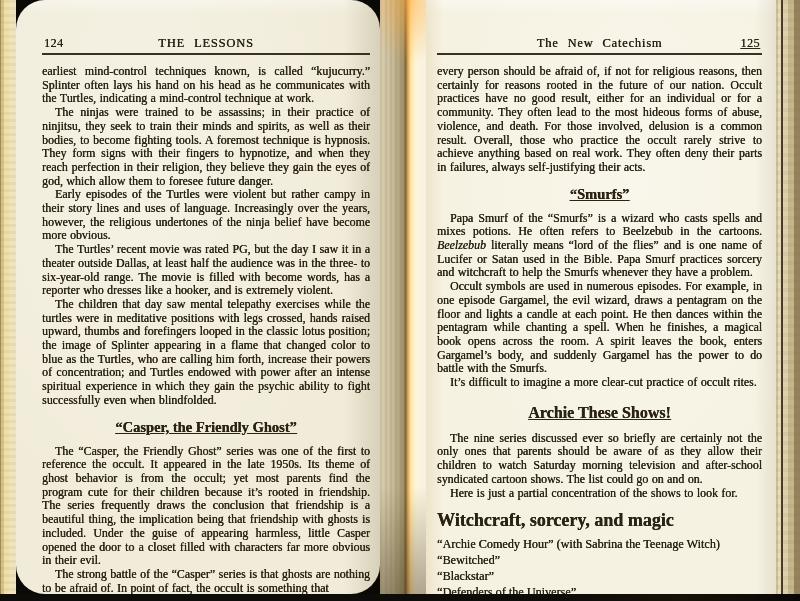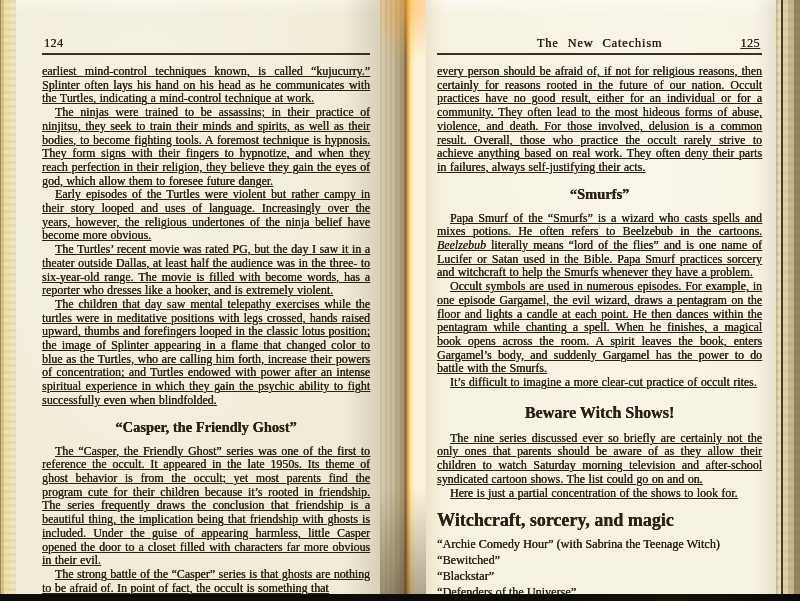--- a/index.html
+++ b/index.html
@@ -48,21 +48,21 @@
     color:#2a2214;
     text-shadow:0.3px 0 0 currentColor;
   }
   .page-left {
     left:16px; width:364px;
     background:
       linear-gradient(90deg, rgba(0,0,0,0) 90%, rgba(110,95,60,0.20)),
       linear-gradient(180deg, rgba(255,255,255,0.35), rgba(255,255,255,0) 14px),
       radial-gradient(ellipse at 35% 25%, rgba(255,255,255,0.30), rgba(255,255,255,0) 65%),
       #f1ecd9;
-    padding:0 10px 0 26px; box-sizing:border-box;
+    padding:0 10px 0 26px; box-sizing:border-box;border-radius:29px;
   }
   .page-right {
     left:426px; width:350px;
     background:
       linear-gradient(90deg, rgba(180,140,60,0.14), rgba(0,0,0,0) 5%),
       linear-gradient(90deg, rgba(0,0,0,0) 94%, rgba(120,100,60,0.12)),
       linear-gradient(180deg, rgba(255,255,255,0.4), rgba(255,255,255,0) 14px),
       radial-gradient(ellipse at 60% 30%, rgba(255,255,255,0.30), rgba(255,255,255,0) 65%),
       #f6f2e2;
     padding:0 14px 2px 11px; box-sizing:border-box;
@@ -79,46 +79,48 @@
   .page-right .pagenum { right:2px;text-decoration:underline; }
   .running-head .head-title {
     position:absolute; left:0; right:0; top:0; text-align:center;
     letter-spacing:0.8px; word-spacing:5px;
   }
 
   
   .page-body { margin-top:10px; }
   .para {
     margin:0; font-size:11.9px; line-height:13.7px;
-    text-align:justify; word-spacing:0.5px;text-decoration:underline;
+    text-align:justify; word-spacing:0.5px;
   }
   .para.ind { text-indent:13px; }
   .sec-head {
     text-align:center; font-weight:bold; font-size:14.5px;
     margin:11px 0 9px;
+    text-decoration:underline;
   }
   .sec-head.lg { font-size:16px; margin:14px 0 10px; }
   .cat-head { font-weight:bold; font-size:18px; margin:10px 0 5px; }
   .show-item { font-size:12.2px; line-height:16px; }
 </style>
 </head>
 <body>
 
 <div class="scan">
 
   <div class="edge-left"></div>
 
   <div class="page page-left">
     <div class="running-head">
       <span class="pagenum">124</span>
+      <span class="head-title">THE LESSONS</span>
     </div>
     <div class="page-body">
         <p class="para"><span>earliest mind-control techniques known, is called “kujucurry.” Splinter often lays his hand on his head as he communicates with the Turtles, indicating a mind-control technique at work.</span></p>
         <p class="para ind"><span>The ninjas were trained to be assassins; in their practice of ninjitsu, they seek to train their minds and spirits, as well as their bodies, to become fighting tools. A foremost technique is hypnosis. They form signs with their fingers to hypnotize, and when they reach perfection in their religion, they believe they gain the eyes of god, which allow them to foresee future danger.</span></p>
-        <p class="para ind"><span>Early episodes of the Turtles were violent but rather campy in their story looped and uses of language. Increasingly over the years, however, the religious undertones of the ninja belief have become more obvious.</span></p>
+        <p class="para ind"><span>Early episodes of the Turtles were violent but rather campy in their story lines and uses of language. Increasingly over the years, however, the religious undertones of the ninja belief have become more obvious.</span></p>
         <p class="para ind"><span>The Turtles’ recent movie was rated PG, but the day I saw it in a theater outside Dallas, at least half the audience was in the three- to six-year-old range. The movie is filled with become words, has a reporter who dresses like a hooker, and is extremely violent.</span></p>
         <p class="para ind"><span>The children that day saw mental telepathy exercises while the turtles were in meditative positions with legs crossed, hands raised upward, thumbs and forefingers looped in the classic lotus position; the image of Splinter appearing in a flame that changed color to blue as the Turtles, who are calling him forth, increase their powers of concentration; and Turtles endowed with power after an intense spiritual experience in which they gain the psychic ability to fight successfully even when blindfolded.</span></p>
         <div class="sec-head"><span>“Casper, the Friendly Ghost”</span></div>
         <p class="para ind"><span>The “Casper, the Friendly Ghost” series was one of the first to reference the occult. It appeared in the late 1950s. Its theme of ghost behavior is from the occult; yet most parents find the program cute for their children because it’s rooted in friendship. The series frequently draws the conclusion that friendship is a beautiful thing, the implication being that friendship with ghosts is included. Under the guise of appearing harmless, little Casper opened the door to a closet filled with characters far more obvious in their evil.</span></p>
         <p class="para ind"><span>The strong battle of the “Casper” series is that ghosts are nothing to be afraid of. In point of fact, the occult is something that</span></p>
       </div>
   </div>
 
   <div class="gutter">
     <div class="gutter-tex"></div>
@@ -128,21 +130,21 @@
     <div class="running-head">
       <span class="head-title">The New Catechism</span>
       <span class="pagenum">125</span>
     </div>
     <div class="page-body">
         <p class="para"><span>every person should be afraid of, if not for religious reasons, then certainly for reasons rooted in the future of our nation. Occult practices have no good result, either for an individual or for a community. They often lead to the most hideous forms of abuse, violence, and death. For those involved, delusion is a common result. Overall, those who practice the occult rarely strive to achieve anything based on real work. They often deny their parts in failures, always self-justifying their acts.</span></p>
         <div class="sec-head"><span>“Smurfs”</span></div>
         <p class="para ind"><span>Papa Smurf of the “Smurfs” is a wizard who casts spells and mixes potions. He often refers to Beelzebub in the cartoons. </span><i>Beelzebub</i><span> literally means “lord of the flies” and is one name of Lucifer or Satan used in the Bible. Papa Smurf practices sorcery and witchcraft to help the Smurfs whenever they have a problem.</span></p>
         <p class="para ind"><span>Occult symbols are used in numerous episodes. For example, in one episode Gargamel, the evil wizard, draws a pentagram on the floor and lights a candle at each point. He then dances within the pentagram while chanting a spell. When he finishes, a magical book opens across the room. A spirit leaves the book, enters Gargamel’s body, and suddenly Gargamel has the power to do battle with the Smurfs.</span></p>
         <p class="para ind"><span>It’s difficult to imagine a more clear-cut practice of occult rites.</span></p>
-        <div class="sec-head lg"><span>Beware Witch Shows!</span></div>
+        <div class="sec-head lg"><span>Archie These Shows!</span></div>
         <p class="para ind"><span>The nine series discussed ever so briefly are certainly not the only ones that parents should be aware of as they allow their children to watch Saturday morning television and after-school syndicated cartoon shows. The list could go on and on.</span></p>
         <p class="para ind"><span>Here is just a partial concentration of the shows to look for.</span></p>
         <div class="cat-head"><span>Witchcraft, sorcery, and magic</span></div>
         <div class="show-item">“Archie Comedy Hour” (with Sabrina the Teenage Witch)</div>
         <div class="show-item">“Bewitched”</div>
         <div class="show-item">“Blackstar”</div>
         <div class="show-item">“Defenders of the Universe”</div>
       </div>
   </div>
 

